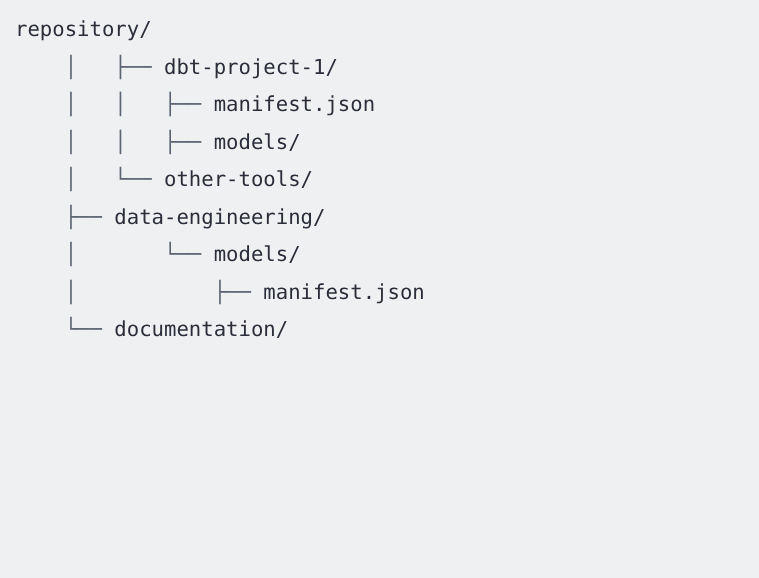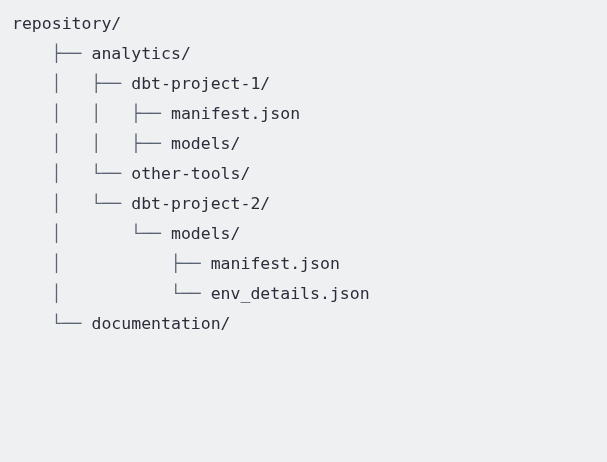--- a/index.html
+++ b/index.html
@@ -38,24 +38,22 @@
     color: #2b2d3a;
     white-space: pre;
   }
 </style>
 </head>
 <body>
 
 <div id="tree-view">
   <div>
       <div class="tree-line"><span class="tree-prefix"></span><span class="tree-label">repository/</span></div>
-      <div class="tree-line"><span class="tree-prefix">    ├── </span><span class="tree-label">analytics/</span></div>
       <div class="tree-line"><span class="tree-prefix">    │   ├── </span><span class="tree-label">dbt-project-1/</span></div>
       <div class="tree-line"><span class="tree-prefix">    │   │   ├── </span><span class="tree-label">manifest.json</span></div>
       <div class="tree-line"><span class="tree-prefix">    │   │   ├── </span><span class="tree-label">models/</span></div>
       <div class="tree-line"><span class="tree-prefix">    │   └── </span><span class="tree-label">other-tools/</span></div>
-      <div class="tree-line"><span class="tree-prefix">    │   └── </span><span class="tree-label">dbt-project-2/</span></div>
+      <div class="tree-line"><span class="tree-prefix">    ├── </span><span class="tree-label">data-engineering/</span></div>
       <div class="tree-line"><span class="tree-prefix">    │       └── </span><span class="tree-label">models/</span></div>
       <div class="tree-line"><span class="tree-prefix">    │           ├── </span><span class="tree-label">manifest.json</span></div>
-      <div class="tree-line"><span class="tree-prefix">    │           └── </span><span class="tree-label">env_details.json</span></div>
       <div class="tree-line"><span class="tree-prefix">    └── </span><span class="tree-label">documentation/</span></div>
     </div>
 </div>
 
 </body></html>

